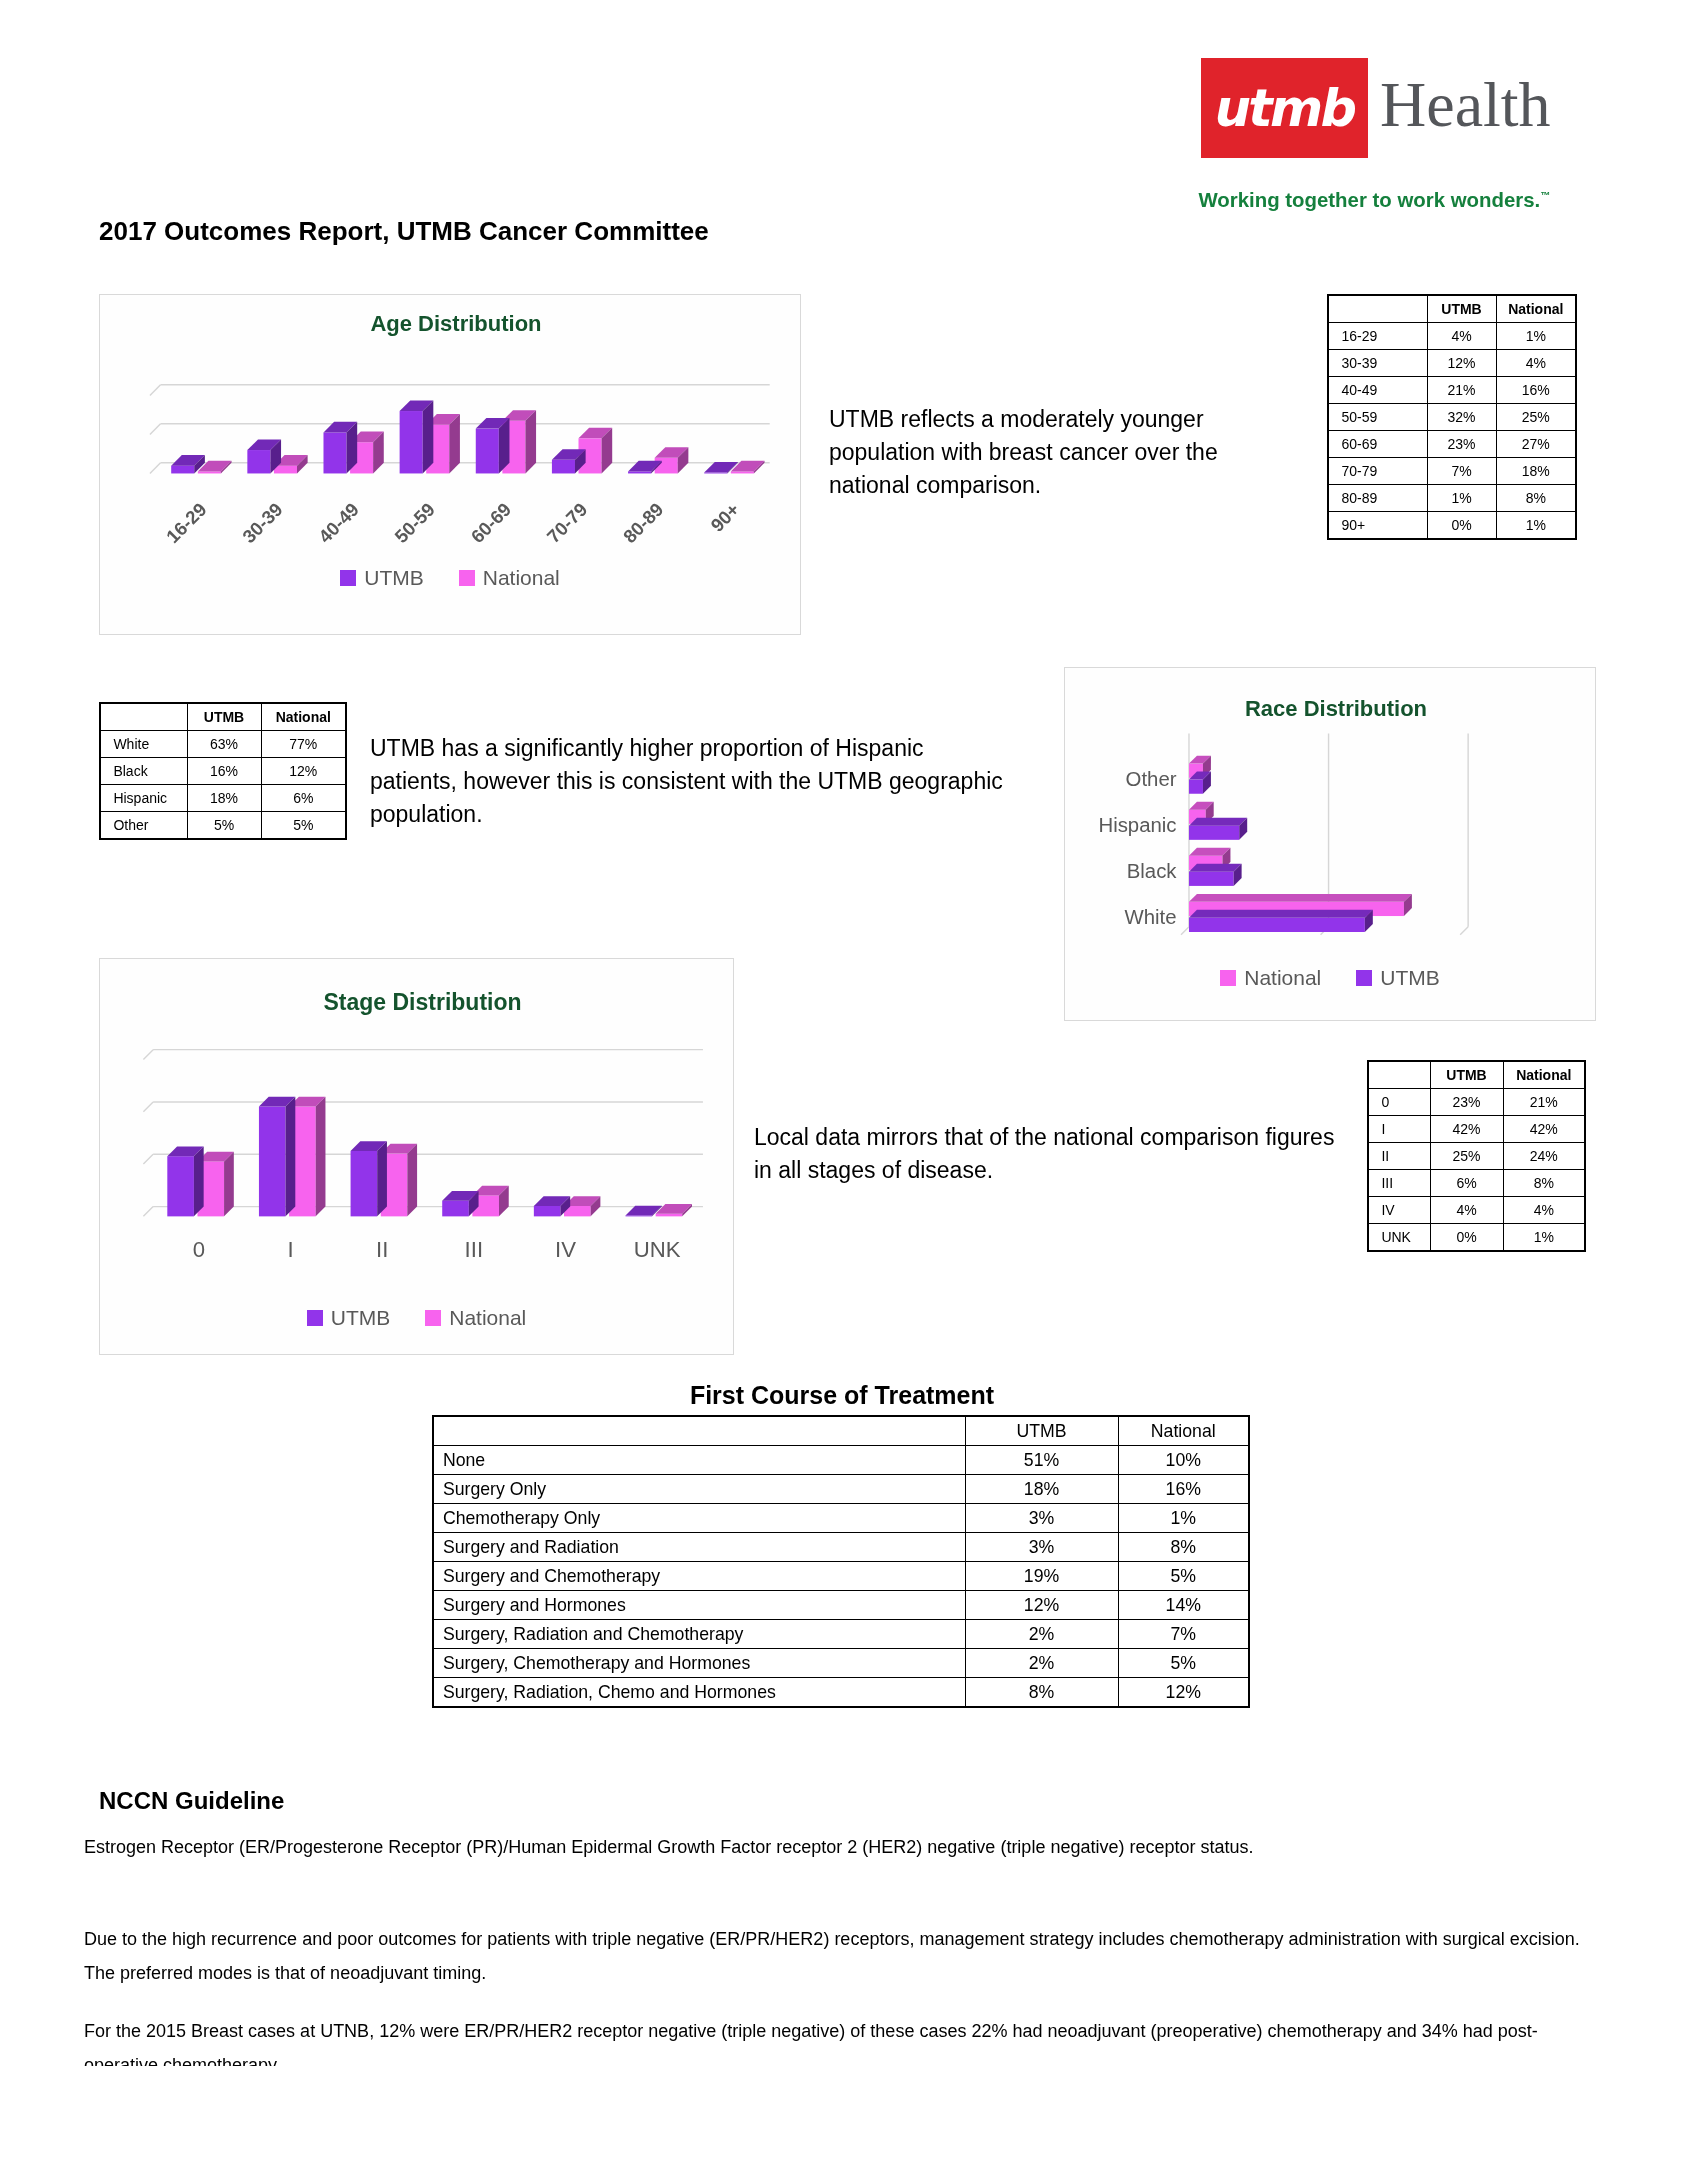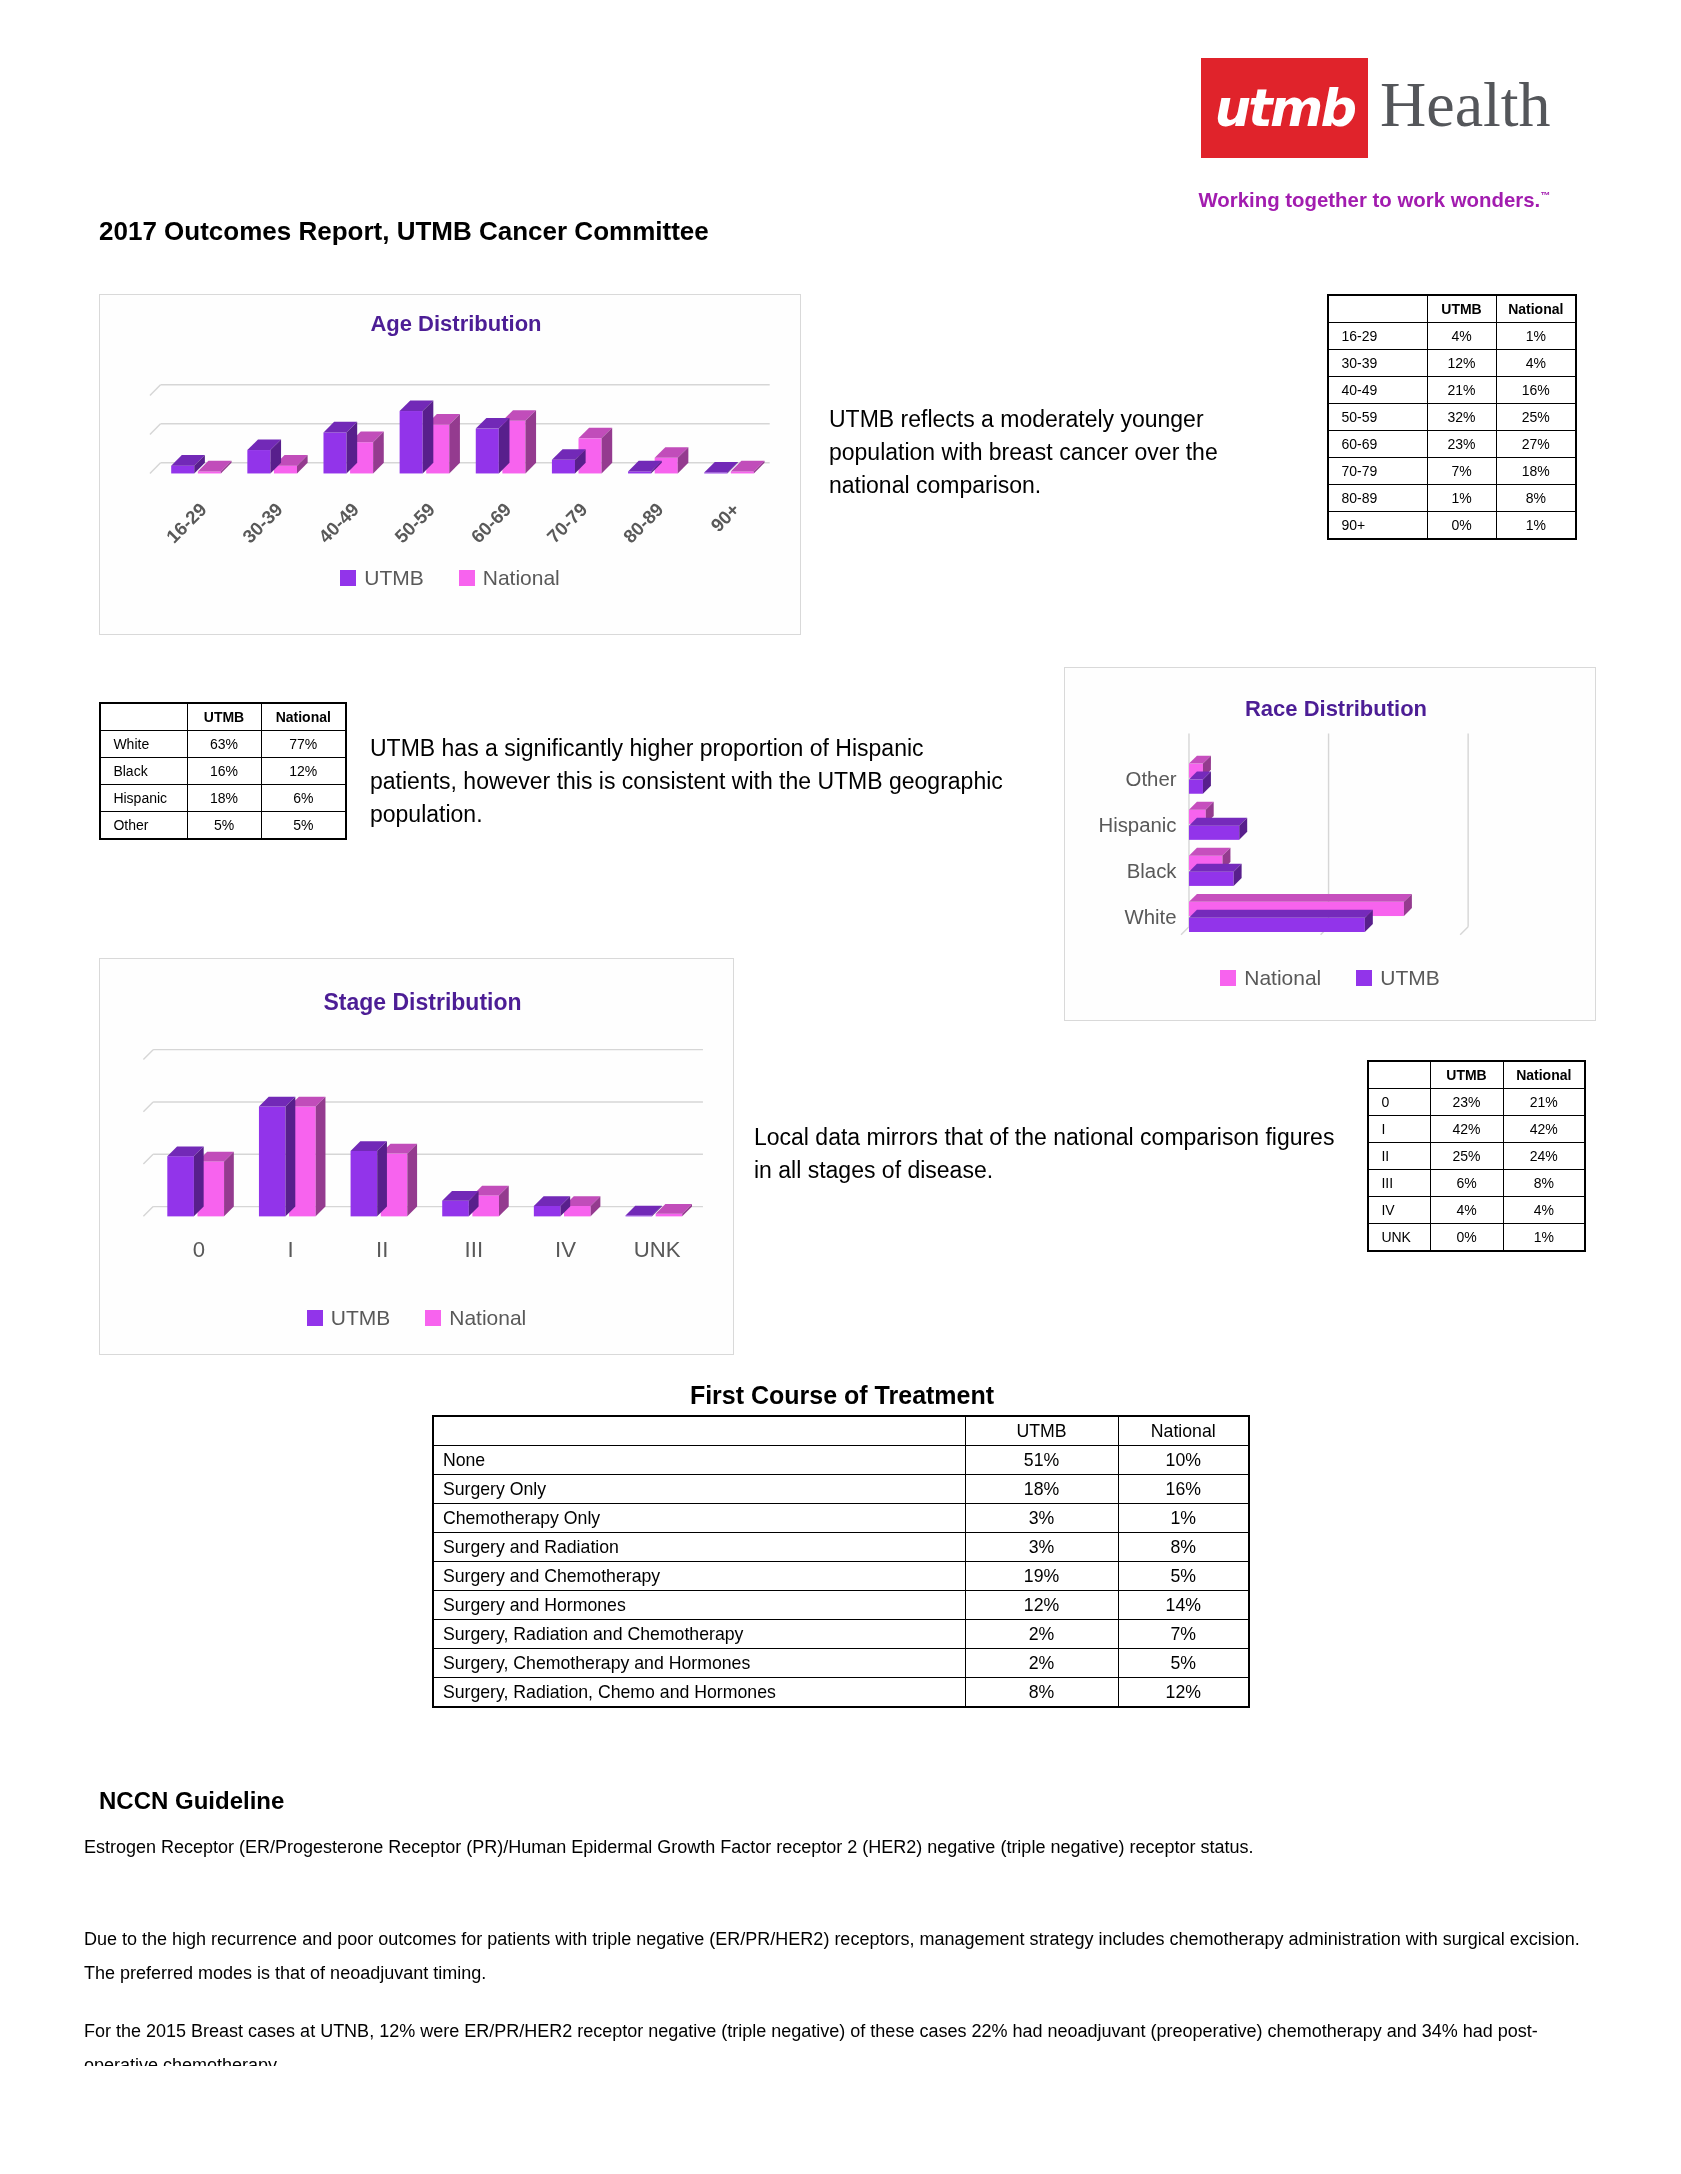--- a/index.html
+++ b/index.html
@@ -8,32 +8,32 @@
   .abs{position:absolute;}
 
   
   #logo-red{left:1201px;top:58px;width:167px;height:100px;background:#E0232B;
             display:flex;align-items:center;justify-content:center;}
   #logo-red span{color:#fff;font-style:italic;font-weight:bold;font-size:51px;
                  font-family:"DejaVu Sans",sans-serif;letter-spacing:-2.7px;}
   #logo-health{left:1380px;top:73px;font-family:"Liberation Serif",serif;font-size:64px;
                color:#54565A;line-height:64px;}
   #logo-tagline{left:1193px;top:189px;width:357px;text-align:right;font-weight:bold;
-                font-size:20.4px;color:#a21caf;}
+                font-size:20.4px;color:#15803d;}
   #logo-tagline sup{font-size:9.8px;}
 
   
   #doc-title{left:99px;top:216px;font-size:26px;font-weight:bold;}
 
   
   .chartbox{position:absolute;border:0.9px solid #D9D9D9;background:#FEFEFE;}
   #age-chart{left:99px;top:294px;width:700px;height:339px;}
   #race-chart{left:1064px;top:667px;width:530px;height:352px;}
   #stage-chart{left:99px;top:958px;width:633px;height:395px;}
-  .chart-title{position:absolute;left:12px;right:0;text-align:center;font-weight:bold;color:#4c1d95;}
+  .chart-title{position:absolute;left:12px;right:0;text-align:center;font-weight:bold;color:#14532d;}
   #age-chart .chart-title{top:16px;font-size:22px;}
   #race-chart .chart-title{top:28px;font-size:22px;}
   #stage-chart .chart-title{top:30px;font-size:23px;}
   .chart-plot{position:absolute;}
   #age-chart .chart-plot{left:8.9px;top:49px;width:683px;height:266px;}
   #race-chart .chart-plot{left:7px;top:53px;width:514px;height:235px;}
   #stage-chart .chart-plot{left:7px;top:55px;width:619px;height:293px;}
   .chart-plot svg{display:block;}
   .chart-plot text{font-family:"Liberation Sans",sans-serif;}
   .chart-legend{position:absolute;left:0;right:0;display:flex;justify-content:center;gap:35px;

